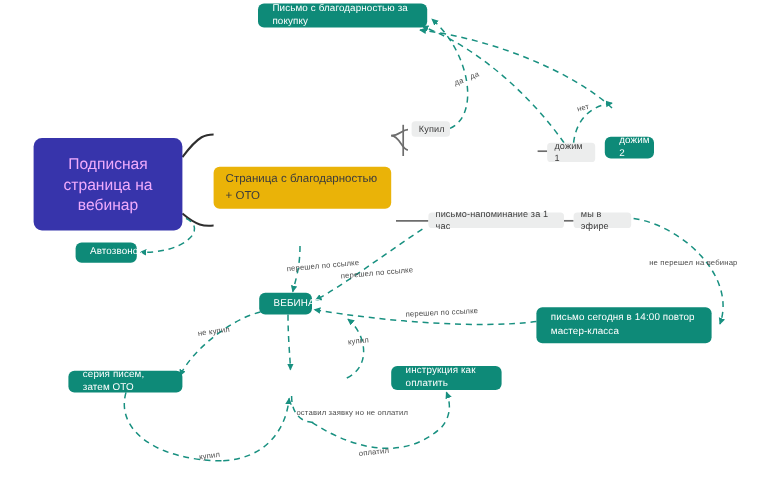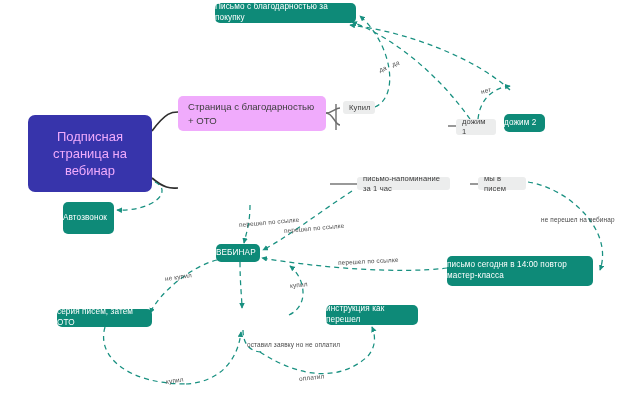--- a/index.html
+++ b/index.html
@@ -44,31 +44,32 @@
     line-height: 1.32;
     padding: 4px 6px;
   }
   
   .node.green {
     background: #0e8a78;
     color: #ffffff;
     border-radius: 5px;
     font-size: 8.2px;
     line-height: 1.34;
-    padding: 5px 0;
+    padding: 5px 12px;
     letter-spacing: .1px;
   }
   
   .node.grey {
-    background: #f0abfc;
+    background: #eab308;
     color: #3c3c3c;
     border-radius: 5px;
     font-size: 9.6px;
     line-height: 1.42;
     padding: 7px 10px;
+    margin-top: 43px;
   }
   
   .node.pill {
     background: #eceded;
     color: #3c3c3c;
     border-radius: 3px;
     font-size: 7.6px;
     line-height: 1.3;
     padding: 3px 6px;
     letter-spacing: .1px;
@@ -155,34 +156,34 @@
   <div class="node grey" style="left:178px;top:96px;width:148px;height:35px;">Страница с благодарностью + ОТО</div>
 
 
   <div class="node pill" style="left:343px;top:101px;width:32px;height:13px;">Купил</div>
 
 
   <div class="node pill" style="left:456px;top:119px;width:40px;height:16px;">дожим 1</div>
 
   <div class="node green" style="left:504px;top:90px;width:41px;height:18px;margin-top:24px;">дожим 2</div>
 
-  <div class="node pill" style="left:357px;top:177px;width:93px;height:13px;">письмо-напоминание за 1 час</div>
-
-  <div class="node pill" style="left:478px;top:177px;width:48px;height:13px;">мы в писем</div>
+  <div class="node pill" style="left:357px;top:177px;width:113px;height:13px;">письмо-напоминание за 1 час</div>
+
+  <div class="node pill" style="left:478px;top:177px;width:48px;height:13px;">мы в эфире</div>
 
   <div class="node green" style="left:216px;top:244px;width:44px;height:18px;">ВЕБИНАР</div>
 
   <div class="node green" style="left:447px;top:256px;width:146px;height:30px;">письмо сегодня в 14:00 повтор мастер-класса</div>
 
-  <div class="node green" style="left:63px;top:202px;width:51px;height:32px;text-align:right;">Автозвонок</div>
+  <div class="node green" style="left:63px;top:202px;width:51px;height:17px;text-align:right;">Автозвонок</div>
 
   <div class="node green" style="left:57px;top:309px;width:95px;height:18px;">серия писем, затем ОТО</div>
 
 
-  <div class="node green" style="left:326px;top:305px;width:92px;height:20px;">инструкция как перешел</div>
+  <div class="node green" style="left:326px;top:305px;width:92px;height:20px;">инструкция как оплатить</div>
 
   <div class="edge-label" style="left:379px;top:66px;transform:rotate(-16deg);">да</div>
 
   <div class="edge-label" style="left:392px;top:61px;transform:rotate(-20deg);">да</div>
 
   <div class="edge-label" style="left:481px;top:88px;transform:rotate(-14deg);">нет</div>
 
   <div class="edge-label" style="left:541px;top:216px;">не перешел на вебинар</div>
 
   <div class="edge-label" style="left:239px;top:221px;transform:rotate(-5deg);">перешел по ссылке</div>

